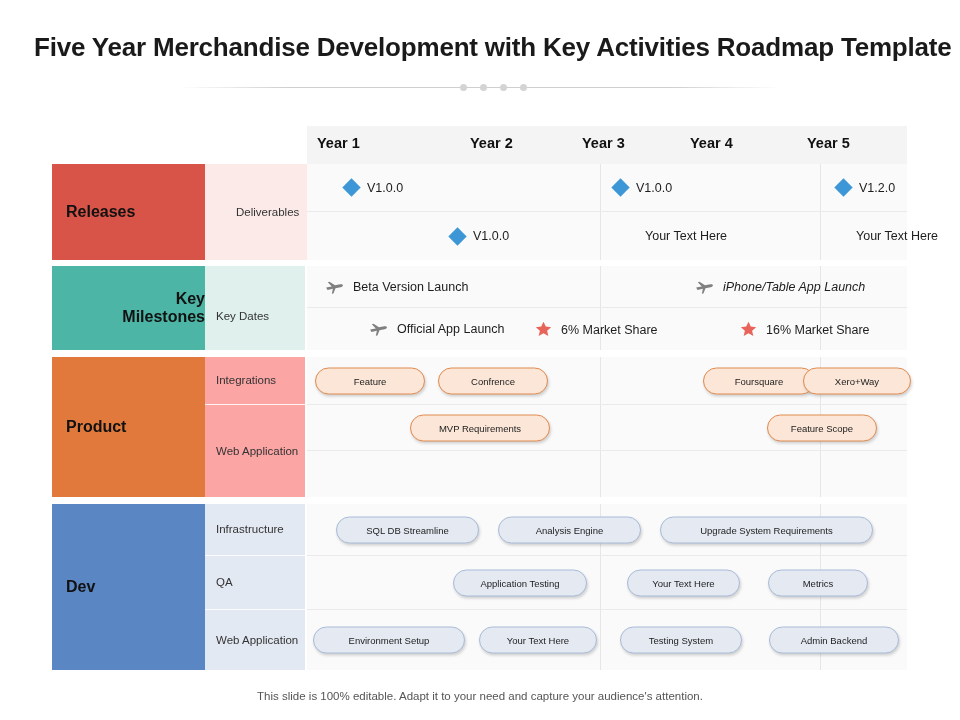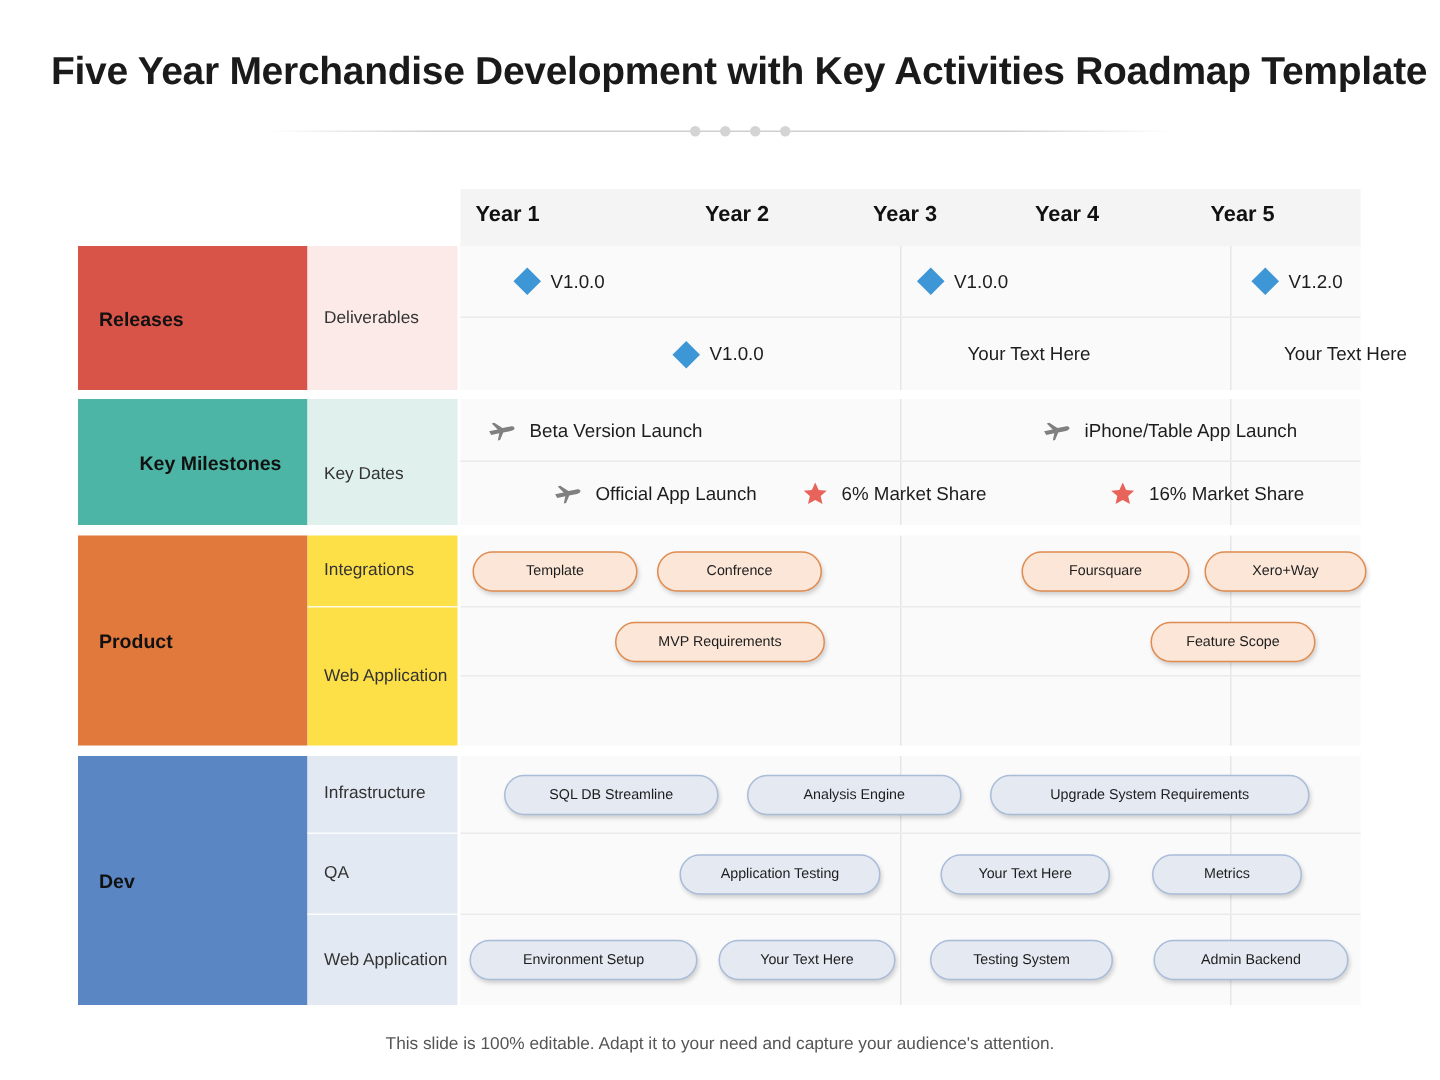--- a/index.html
+++ b/index.html
@@ -34,37 +34,37 @@
   }
   .thead .yr{
     position:absolute;top:9px;font-size:14.5px;font-weight:700;color:#111;
   }
 
   .band{position:absolute;}
   .cat{
     position:absolute;left:0;top:0;width:153px;height:100%;
     display:flex;align-items:center;box-sizing:border-box;padding-left:14px;
   }
-  .cat span{font-size:13px;font-weight:700;color:#111;text-align:right;}
+  .cat span{font-size:16px;font-weight:700;color:#111;text-align:right;}
   .sub{
     position:absolute;left:153px;top:0;width:100px;height:100%;
   }
   .subrow{
     box-sizing:border-box;padding-left:11px;display:flex;align-items:center;
     font-size:11.5px;color:#333;line-height:1.22;
   }
   .grid{position:absolute;left:255px;top:0;right:0;height:100%;}
   .grow{position:relative;box-sizing:border-box;border-bottom:1px solid #eaeaec;}
   .grow:last-child{border-bottom:none;}
   .vline{position:absolute;top:0;width:1px;height:100%;background:#e6e6e8;}
 
   
   #rel{left:52px;top:164px;width:855px;height:96px;}
   #rel .cat{background:#d95448;}
-  #rel .sub{background:#fbeae8;}
+  #rel .sub{background:#fbeae8;padding-left:20px;}
   #rel .grid{background:#fafafa;}
   #rel .grow{height:48px;}
 
   .dia{
     display:inline-block;width:13px;height:13px;background:#3d96d6;
     transform:rotate(45deg);vertical-align:middle;
   }
   .item{position:absolute;top:50%;transform:translateY(-50%);
         display:flex;align-items:center;gap:9px;font-size:12.5px;color:#1d1d1d;
         white-space:nowrap;}
@@ -74,21 +74,21 @@
   #km .cat{background:#4cb5a5;padding-left:41px;}
   #km .sub{background:#dff0ed;}
   #km .grid{background:#fafafa;}
   #km .grow{height:42px;}
   .plane{width:19px;height:14px;flex:none;}
   .star{width:17px;height:17px;flex:none;}
 
   
   #pr{left:52px;top:357px;width:855px;height:140px;}
   #pr .cat{background:#e2793c;}
-  #pr .sub{background:#fde047;}
+  #pr .sub{background:#fca5a5;}
   #pr .grid{background:#fafafa;}
 
   
   #dv{left:52px;top:504px;width:855px;height:166px;}
   #dv .cat{background:#5b86c4;}
   #dv .sub{background:#e3e9f2;}
   #dv .grid{background:#fafafa;}
 
   
   .pill{
@@ -181,21 +181,21 @@
         <div class="grid">
           <div class="grow">
             <div class="vline" style="left: 293px;"></div>
             <div class="vline" style="left: 513px;"></div>
             <div class="item" style="left: 18px;">
               <svg class="plane" viewBox="0 0 24 18">
                 <path fill="#808080" d="M1.2 9.6 L8.5 8.2 L3.4 3.0 L5.6 2.4 L12.6 6.9 L19.4 5.5 C21.2 5.2 22.8 5.8 22.9 6.9 C23.0 8.0 21.6 9.0 19.8 9.4 L13.3 10.7 L10.6 17.2 L8.6 17.6 L9.9 11.4 L3.0 12.8 Z"></path>
               </svg>
               <span>Beta Version Launch</span>
             </div>
-            <div class="item" style="left: 388px;">
+            <div class="item" style="left: 388px; font-style: italic;">
               <svg class="plane" viewBox="0 0 24 18">
                 <path fill="#808080" d="M1.2 9.6 L8.5 8.2 L3.4 3.0 L5.6 2.4 L12.6 6.9 L19.4 5.5 C21.2 5.2 22.8 5.8 22.9 6.9 C23.0 8.0 21.6 9.0 19.8 9.4 L13.3 10.7 L10.6 17.2 L8.6 17.6 L9.9 11.4 L3.0 12.8 Z"></path>
               </svg>
               <span>iPhone/Table App Launch</span>
             </div>
           </div>
           <div class="grow">
             <div class="vline" style="left: 293px;"></div>
             <div class="vline" style="left: 513px;"></div>
             <div class="item" style="left: 62px;">
@@ -224,23 +224,23 @@
           <span>Product</span>
         </div>
         <div class="sub">
           <div class="subrow" style="height: 48px; border-bottom: 1px solid rgba(255, 255, 255, 0.85);">Integrations</div>
           <div class="subrow" style="height: 92px;">Web Application</div>
         </div>
         <div class="grid">
           <div class="grow" style="height: 48px;">
             <div class="vline" style="left: 293px;"></div>
             <div class="vline" style="left: 513px;"></div>
-            <div class="pill orange" style="left: 8px; width: 110px;">Template</div>
+            <div class="pill orange" style="left: 8px; width: 110px;">Feature</div>
             <div class="pill orange" style="left: 131px; width: 110px;">Confrence</div>
-            <div class="pill orange" style="left: 374px; width: 112px;">Foursquare</div>
+            <div class="pill orange" style="left: 396px; width: 112px;">Foursquare</div>
             <div class="pill orange" style="left: 496px; width: 108px;">Xero+Way</div>
           </div>
           <div class="grow" style="height: 46px;">
             <div class="vline" style="left: 293px;"></div>
             <div class="vline" style="left: 513px;"></div>
             <div class="pill orange" style="left: 103px; width: 140px;">MVP Requirements</div>
             <div class="pill orange" style="left: 460px; width: 110px;">Feature  Scope</div>
           </div>
           <div class="grow" style="height: 46px;">
             <div class="vline" style="left: 293px;"></div>

